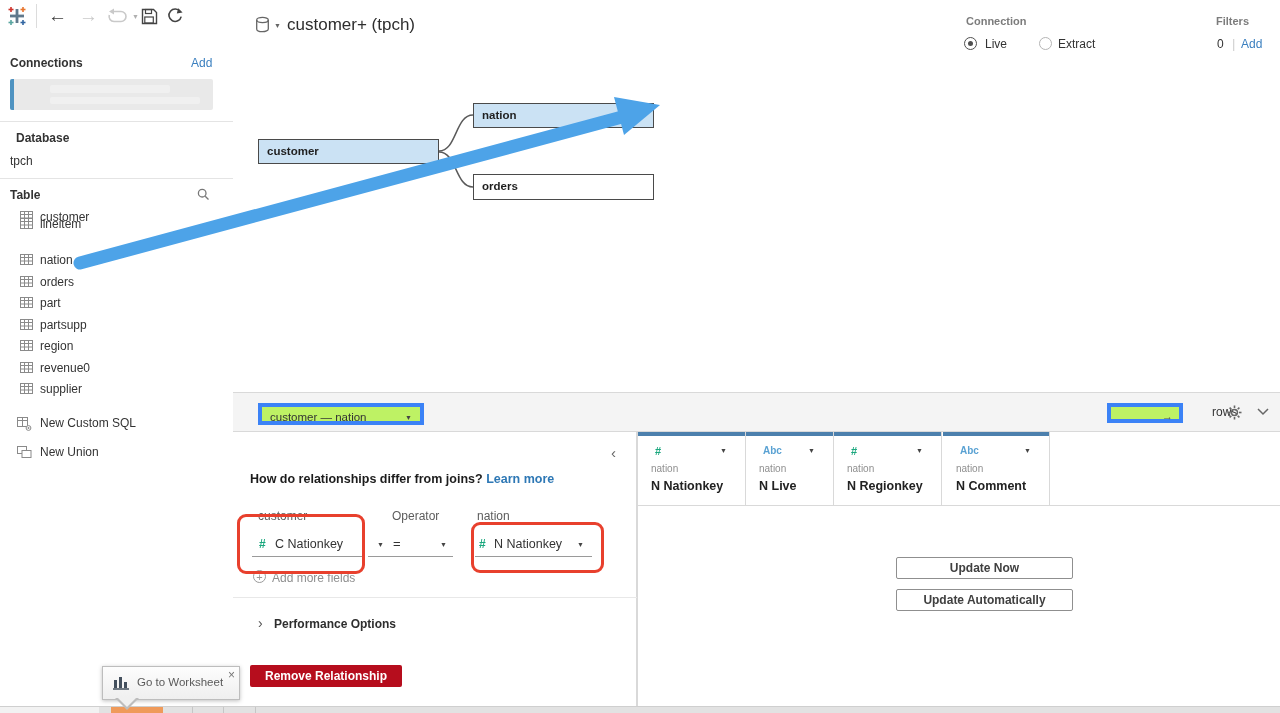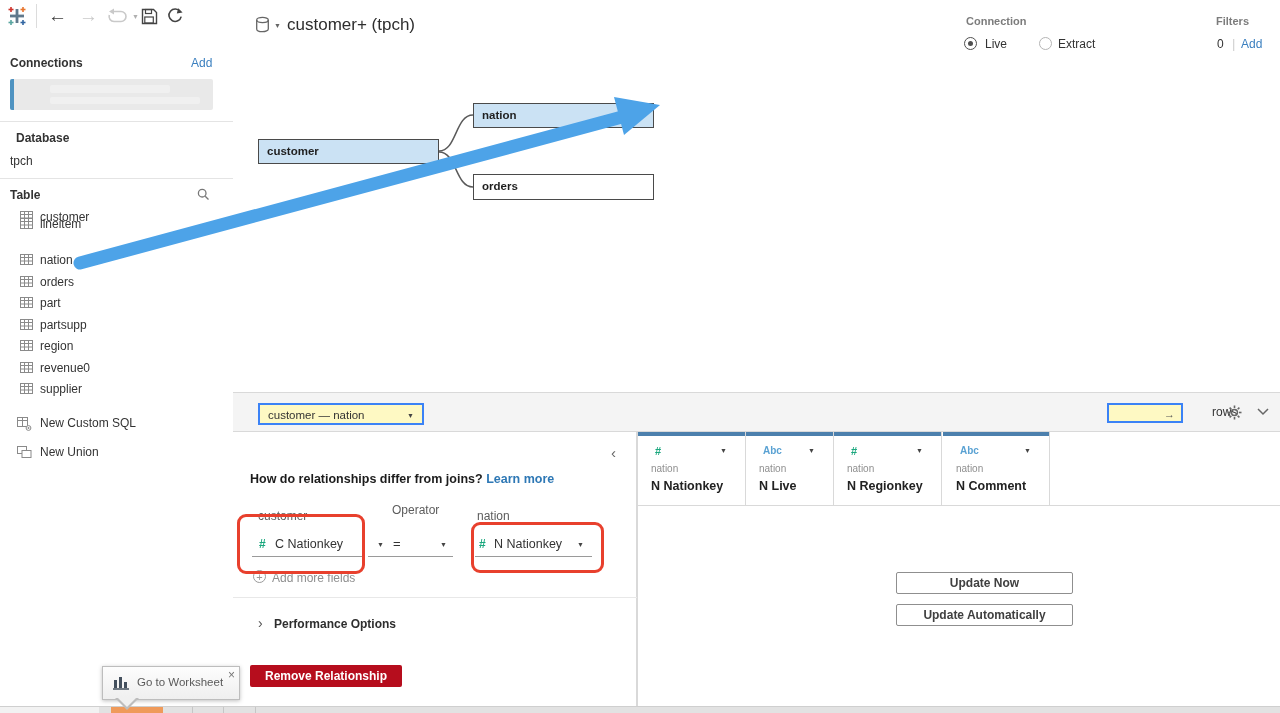--- a/index.html
+++ b/index.html
@@ -32,21 +32,21 @@
   .radio{position:absolute;width:13px;height:13px;border-radius:50%;box-sizing:border-box;background:#fff;}
   .radio.sel{border:1.5px solid #4f4f4f;}
   .radio.sel::after{content:"";position:absolute;left:2.5px;top:2.5px;width:5px;height:5px;border-radius:50%;background:#4f4f4f;}
   .radio.unsel{border:1.5px solid #b5b5b5;}
   .hdr-small{font-size:11px;color:#7c7c7c;font-weight:bold;}
   .hdr-val{font-size:12px;color:#333;}
 
   
   #mid-strip{left:233px;top:392px;width:1047px;height:40px;background:#f4f4f4;box-sizing:border-box;
              border-top:1px solid #d9d9d9;border-bottom:1px solid #d9d9d9;}
-  .select-box{position:absolute;background:#fef9c3;border:2px solid #3b82f6;box-sizing:border-box;font-size:11.5px;color:#333;}
+  .select-box{position:absolute;background:#bef264;border:4px solid #3b82f6;box-sizing:border-box;font-size:11.5px;color:#333;}
   .caret{font-size:7px;color:#444;}
 
   
   #rel-panel{left:233px;top:432px;width:404px;height:274px;background:#fff;border-right:1px solid #d9d9d9;box-sizing:border-box;}
   .field-underline{position:absolute;height:0;border-bottom:1px solid #9a9a9a;}
   .teal{color:#1ca87f;font-weight:bold;}
   .blue-abc{color:#5aa2d3;font-weight:bold;}
   .gray-lbl{font-size:12px;color:#5c5c5c;}
   .red-annot{position:absolute;border:3px solid #e8402d;border-radius:9px;pointer-events:none;z-index:30;}
   #remove-btn{left:17px;top:233px;width:152px;height:22px;background:#b60d1d;border:none;border-radius:2px;
@@ -54,21 +54,21 @@
 
   
   #grid-panel{left:637px;top:432px;width:643px;height:274px;background:#fff;}
   .gcol{position:absolute;top:0;height:73px;box-sizing:border-box;border-right:1px solid #d9d9d9;background:#fff;}
   .gcol::before{content:"";position:absolute;left:0;top:0;right:0;height:4px;background:#4c80ad;}
   .gcol .ticon{position:absolute;left:17px;top:13px;font-size:11px;}
   .gcol .gcaret{position:absolute;right:18px;top:15px;}
   .gcol .tname{position:absolute;left:13px;top:31px;font-size:10px;color:#8f8f8f;}
   .gcol .fname{position:absolute;left:13px;top:47px;font-size:12.5px;font-weight:bold;color:#222;}
   .upd-btn{position:absolute;left:259px;width:177px;height:22px;background:#fff;border:1px solid #8f8f8f;border-radius:2px;
-           font-size:12px;font-weight:bold;color:#404040;font-family:"Liberation Sans",sans-serif;margin-top:15px;}
+           font-size:12px;font-weight:bold;color:#404040;font-family:"Liberation Sans",sans-serif;}
 
   
   #bottom-strip{left:0;top:706px;width:1280px;height:7px;background:#e2e2e2;border-top:1px solid #cfcfcf;box-sizing:border-box;}
   .tab-div{position:absolute;top:0;width:1px;height:7px;background:#c6c6c6;}
 
   
   #goto-tip{left:102px;top:666px;width:136px;height:32px;background:linear-gradient(#fdfdfd,#efefef);
             border:1px solid #bdbdbd;box-shadow:0 1px 4px rgba(0,0,0,.25);z-index:40;}
   #tip-pointer-border{position:absolute;left:12px;top:31px;width:0;height:0;z-index:41;
             border-left:12px solid transparent;border-right:12px solid transparent;border-top:12px solid #bdbdbd;}
@@ -348,21 +348,21 @@
 
   <div id="rel-panel" class="abs">
     <div class="abs" style="left:378px;top:12px;font-size:15px;color:#666;">‹</div>
 
     <div class="abs" style="left:17px;top:40px;font-size:12.5px;">
       <span class="bold" style="color:#1c1c1c;">How do relationships differ from joins?</span>
       <span class="bold" style="color:#2e78b5;">Learn more</span>
     </div>
 
     <div class="abs gray-lbl" style="left:25px;top:77px;">customer</div>
-    <div class="abs gray-lbl" style="left:159px;top:71px;">Operator</div>
+    <div class="abs gray-lbl" style="left:159px;top:77px;">Operator</div>
     <div class="abs gray-lbl" style="left:244px;top:77px;">nation</div>
 
     <div class="abs teal" style="left:26px;top:105px;font-size:12px;">#</div>
     <div class="abs" style="left:42px;top:105px;font-size:12.5px;">C Nationkey</div>
     <div class="field-underline" style="left:19px;top:124px;width:110px;"></div>
     <div class="abs caret" style="left:144px;top:109px;">▼</div>
     <div class="field-underline" style="left:135px;top:124px;width:28px;"></div>
 
     <div class="abs" style="left:160px;top:104px;font-size:13px;">=</div>
     <div class="abs caret" style="left:207px;top:109px;">▼</div>

